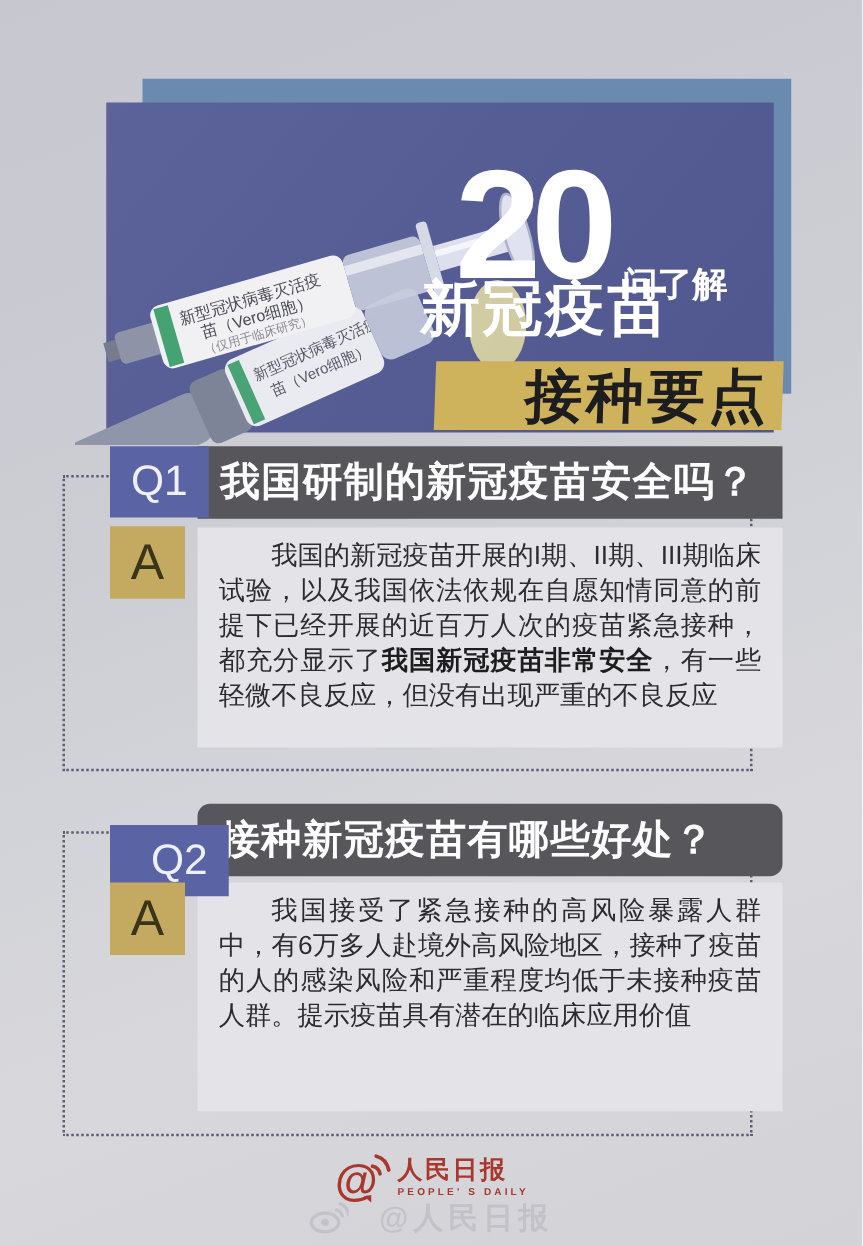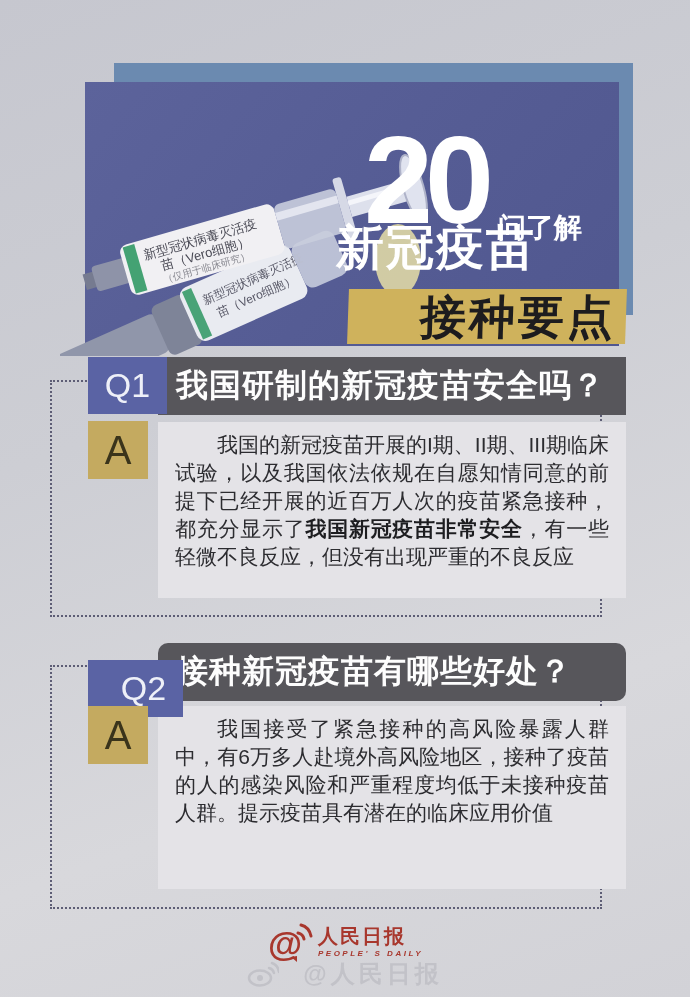--- a/index.html
+++ b/index.html
@@ -45,21 +45,21 @@
         font-size:21px;line-height:28px;text-align:justify;}
   .b1{top:422px;height:176px;}  .b2{top:706px;height:183px;}
   .abox p{margin:0;text-indent:2em;}
   .abox strong{font-weight:700;color:#1d1d20;}
 
   
   .logo-row{position:absolute;left:0;top:921px;width:100%;z-index:2;
             display:flex;justify-content:center;align-items:flex-start;gap:5px;color:#a8372d;}
   .logo-texts{display:flex;flex-direction:column;margin-top:4px;}
   .logo-name{font-size:20px;font-weight:800;letter-spacing:2px;line-height:1.1;}
-  .logo-sub{font-size:8px;font-weight:700;letter-spacing:2.5px;margin-top:2px;font-style:italic;}
+  .logo-sub{font-size:8px;font-weight:700;letter-spacing:2.5px;margin-top:2px;}
   .watermark-row{position:absolute;left:0;top:958px;width:100%;z-index:2;
                  display:flex;justify-content:center;align-items:center;gap:24px;
                  color:#c2c2c8;font-size:24px;letter-spacing:4px;font-weight:700;}
 </style>
 </head>
 <body>
 
 <div class="page">
 
   <div class="hero-frame"></div>

